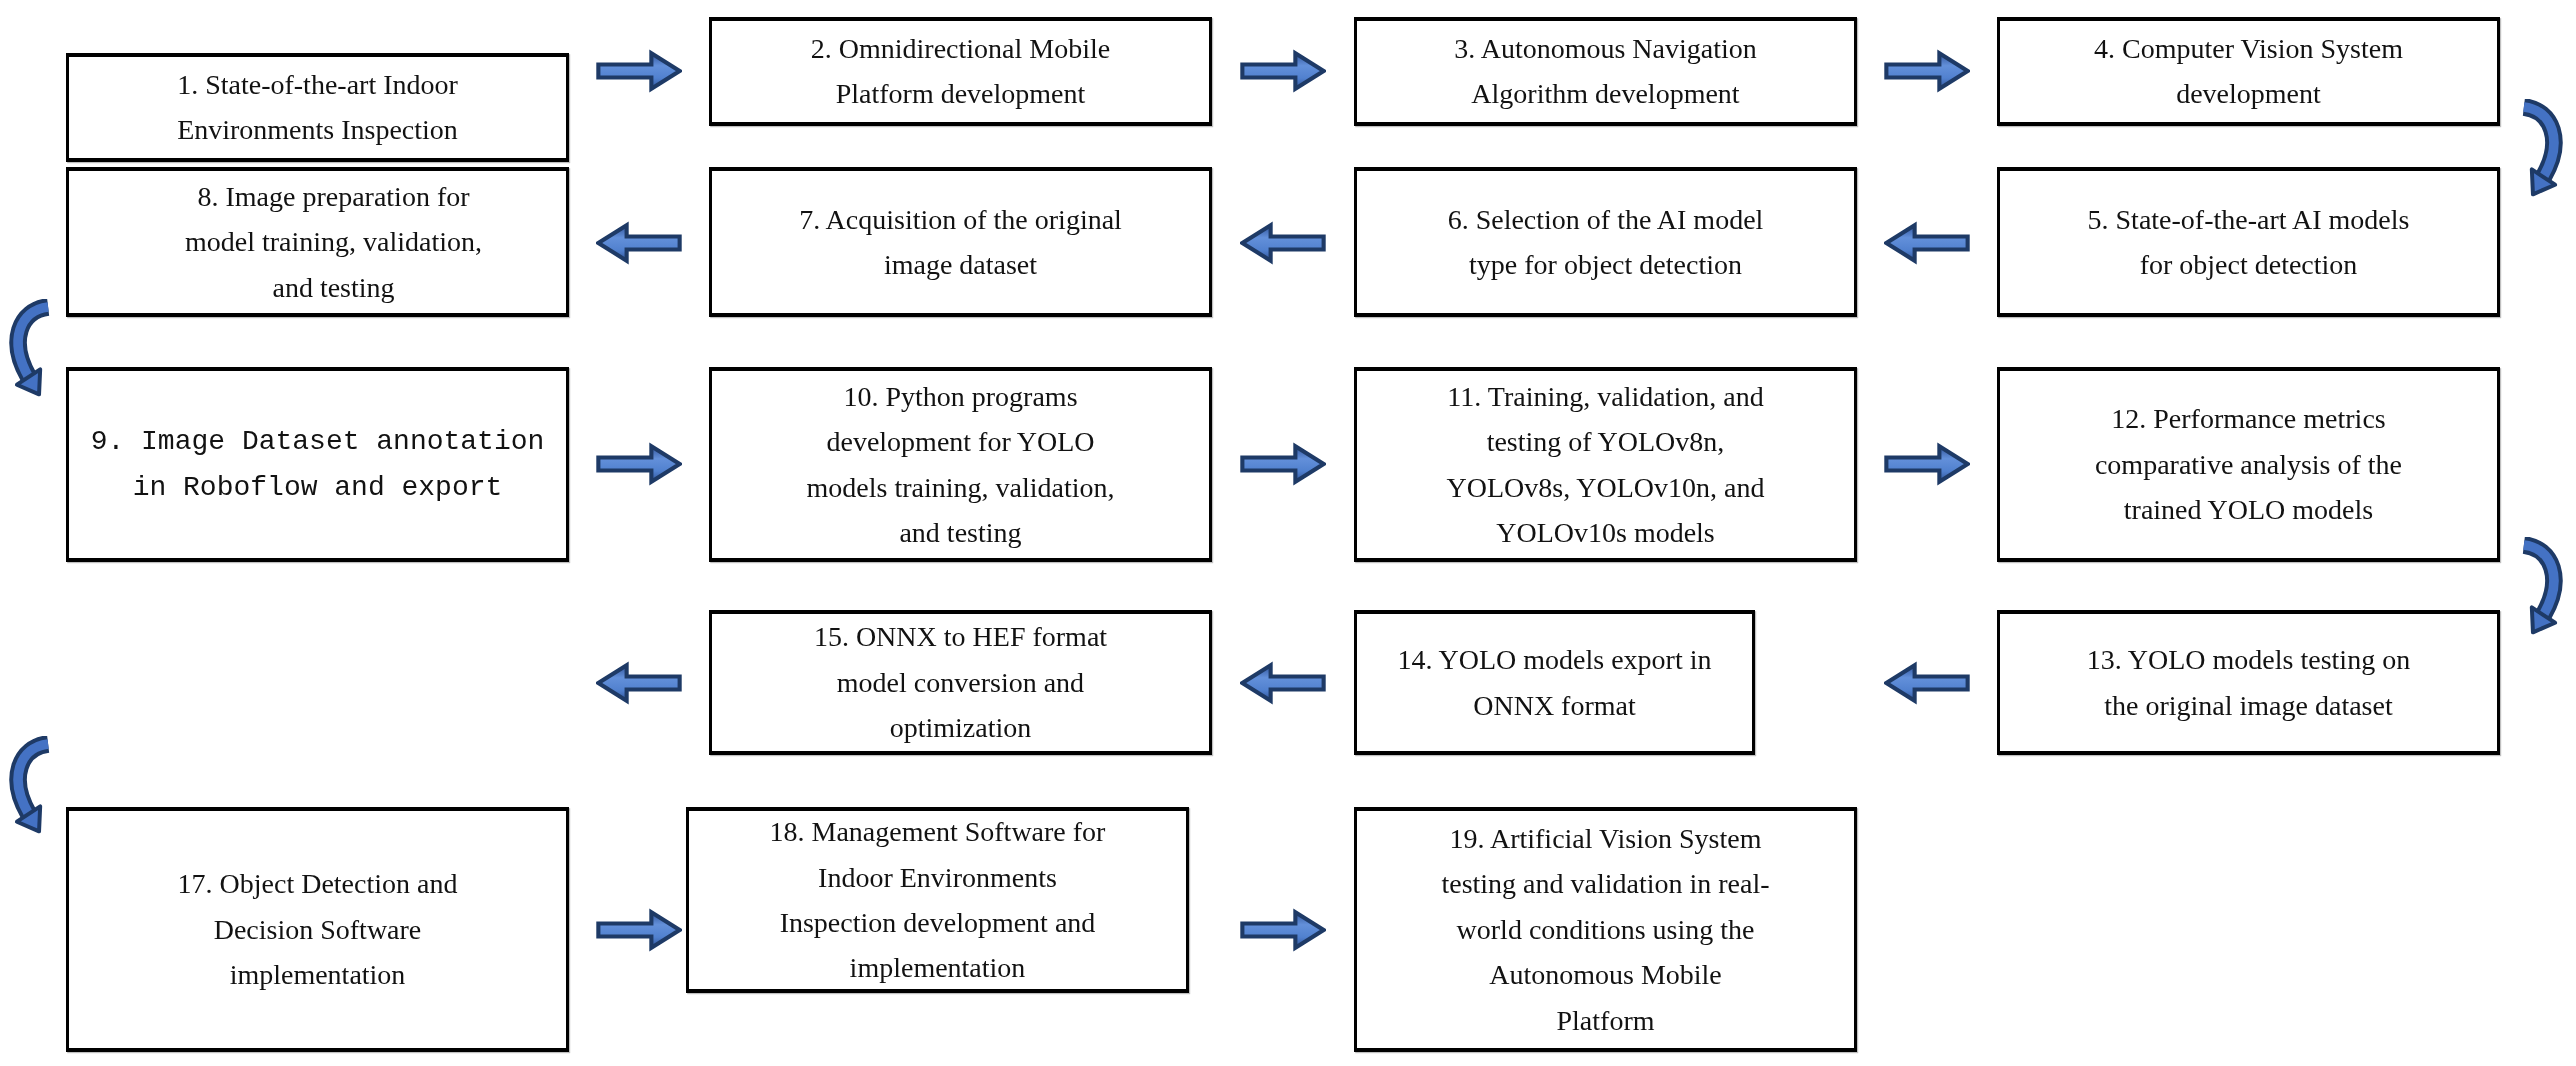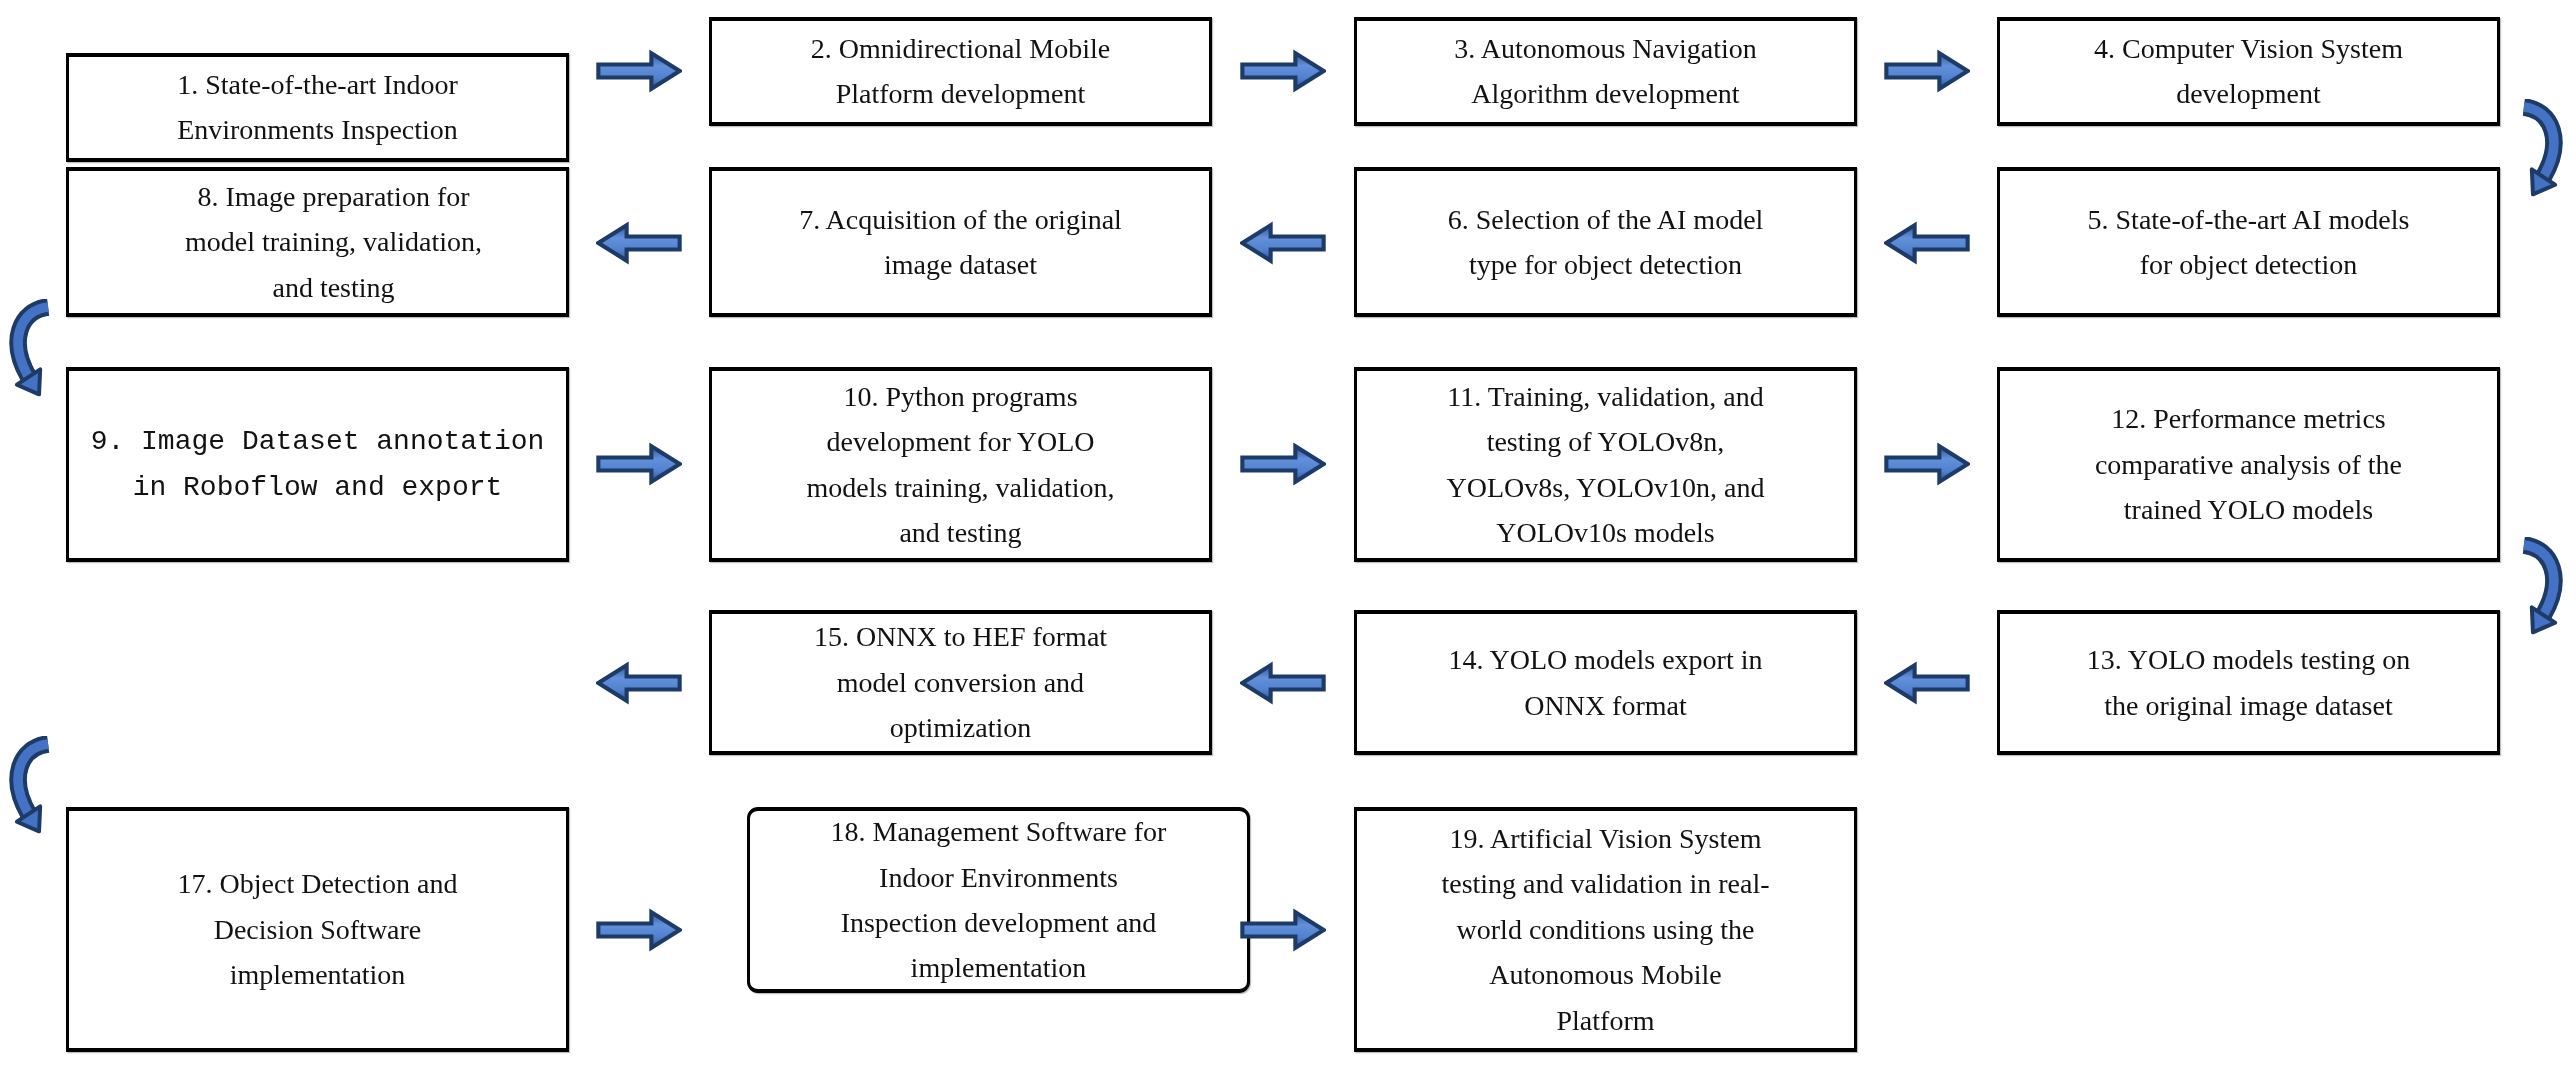--- a/index.html
+++ b/index.html
@@ -166,21 +166,21 @@
     <div class="step-box" style="left: 709px; top: 610px; width: 503px; height: 145px;">
       <span class="step-label">15. ONNX to HEF format
 model conversion and
 optimization</span>
     </div>
     <div class="flow-arrow left" style="left: 1240px; top: 661px;">
       <svg width="86" height="44" viewBox="0 0 146 74">
         <polygon points="4,26 94,26 94,7 142,37 94,67 94,48 4,48" fill="url(#agrad)" stroke="#1E3A66" stroke-width="7" stroke-linejoin="miter"></polygon>
       </svg>
     </div>
-    <div class="step-box" style="left: 1354px; top: 610px; width: 503px; height: 145px;">
+    <div class="step-box" style="left: 1354px; top: 610px; width: 401px; height: 145px;">
       <span class="step-label">14. YOLO models export in
 ONNX format</span>
     </div>
     <div class="flow-arrow left" style="left: 1884px; top: 661px;">
       <svg width="86" height="44" viewBox="0 0 146 74">
         <polygon points="4,26 94,26 94,7 142,37 94,67 94,48 4,48" fill="url(#agrad)" stroke="#1E3A66" stroke-width="7" stroke-linejoin="miter"></polygon>
       </svg>
     </div>
     <div class="step-box" style="left: 1997px; top: 610px; width: 503px; height: 145px;">
       <span class="step-label">13. YOLO models testing on
@@ -189,21 +189,21 @@
     <div class="step-box" style="left: 66px; top: 807px; width: 503px; height: 245px;">
       <span class="step-label">17. Object Detection and
 Decision Software
 implementation</span>
     </div>
     <div class="flow-arrow right" style="left: 596px; top: 908px;">
       <svg width="86" height="44" viewBox="0 0 146 74">
         <polygon points="4,26 94,26 94,7 142,37 94,67 94,48 4,48" fill="url(#agrad)" stroke="#1E3A66" stroke-width="7" stroke-linejoin="miter"></polygon>
       </svg>
     </div>
-    <div class="step-box" style="left: 747px; top: 807px; width: 503px; height: 186px; border-radius: 11px;">
+    <div class="step-box" style="left: 686px; top: 807px; width: 503px; height: 186px;">
       <span class="step-label">18. Management Software for
 Indoor Environments
 Inspection development and
 implementation</span>
     </div>
     <div class="flow-arrow right" style="left: 1240px; top: 908px;">
       <svg width="86" height="44" viewBox="0 0 146 74">
         <polygon points="4,26 94,26 94,7 142,37 94,67 94,48 4,48" fill="url(#agrad)" stroke="#1E3A66" stroke-width="7" stroke-linejoin="miter"></polygon>
       </svg>
     </div>

